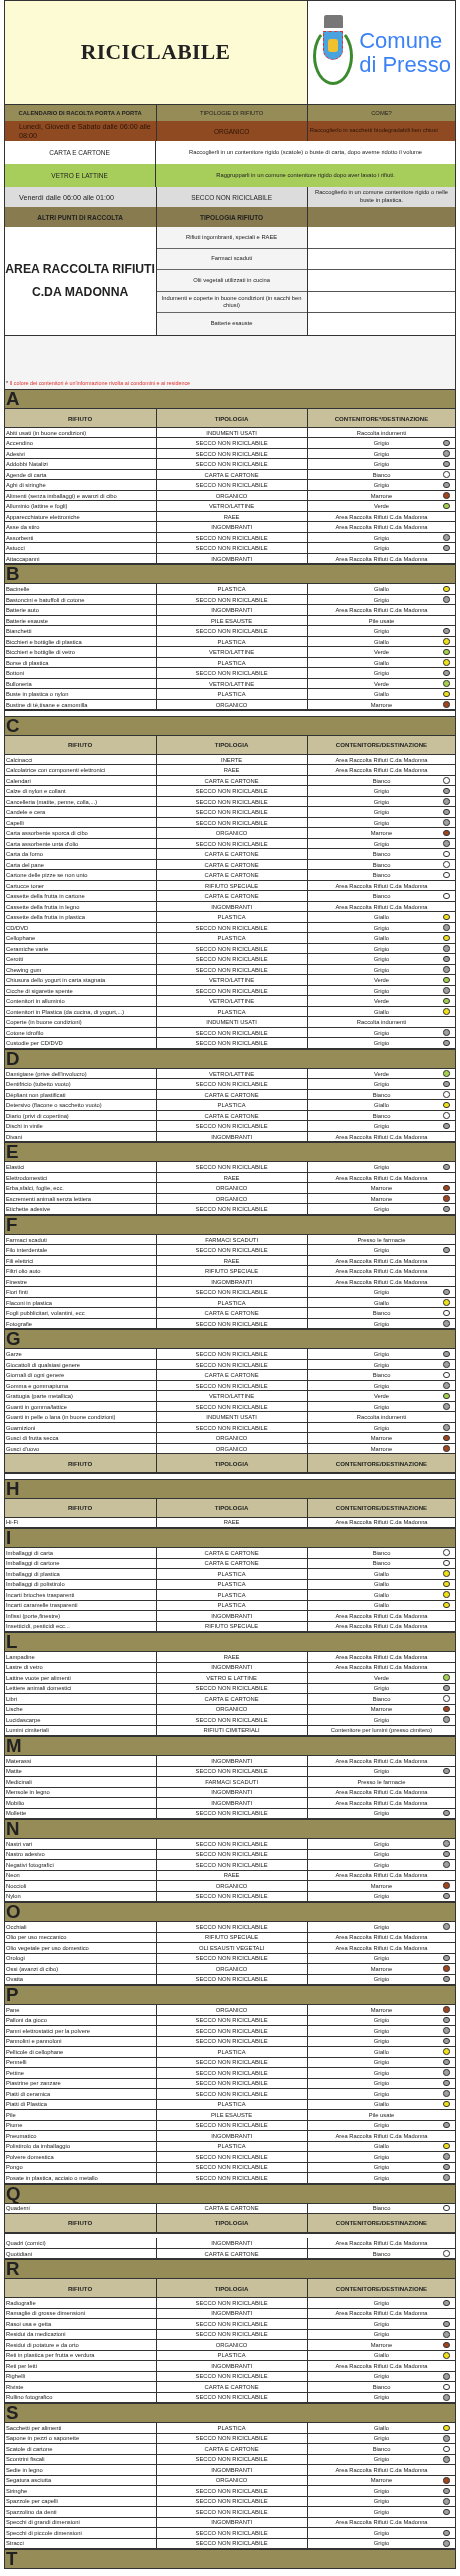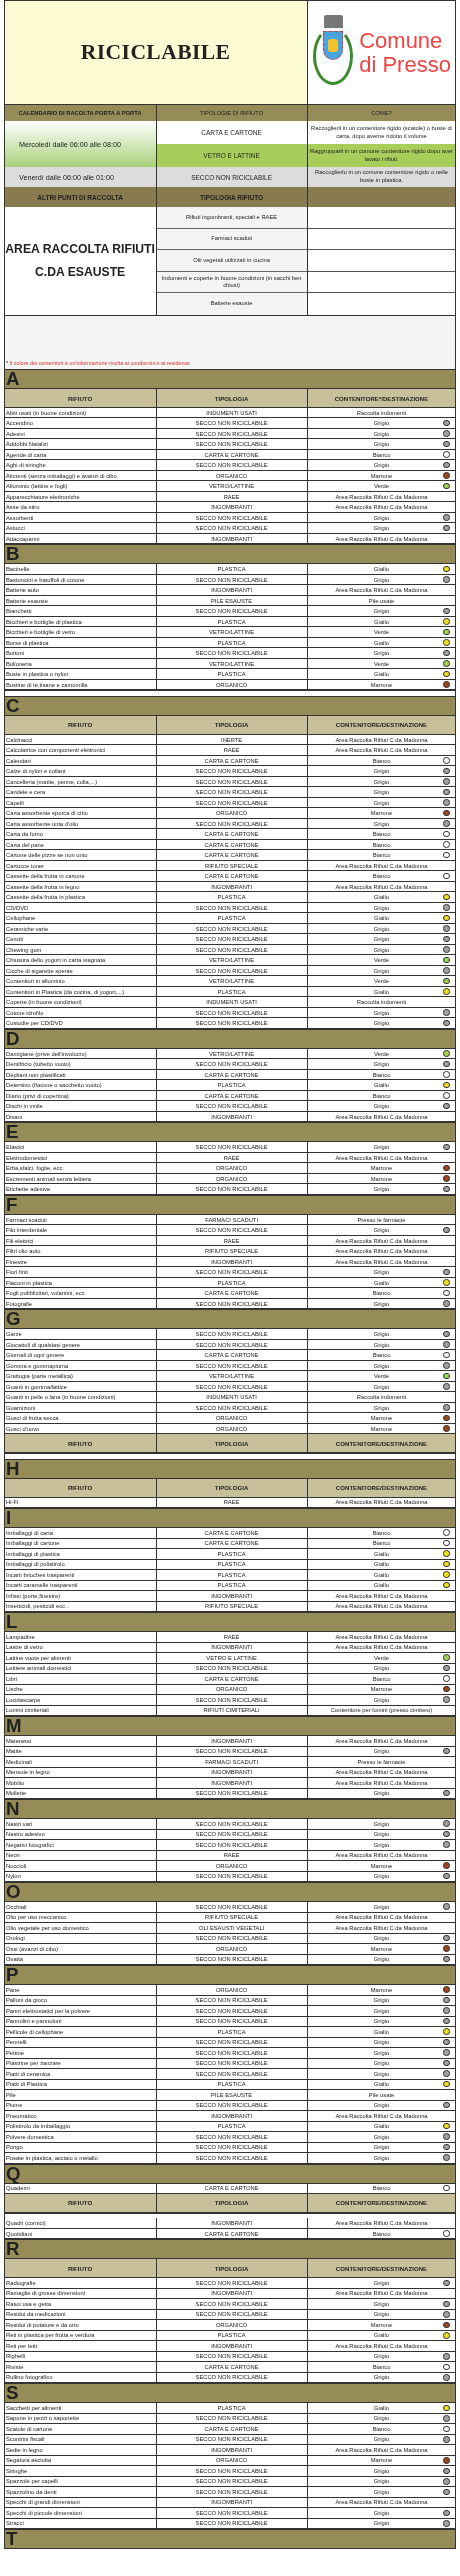--- a/index.html
+++ b/index.html
@@ -9,21 +9,21 @@
   
   .hdr { display: flex; height: 104px; background: #fdfbd3; border-bottom: 0.7px solid #333; }
   .hdr-title { flex: 0 0 303px; display: flex; align-items: center; justify-content: center; border-right: 0.7px solid #333; }
   .hdr-title h1 { font-family: "Liberation Serif", serif; font-weight: bold; font-size: 21.6px; letter-spacing: 0.4px; color: #222; }
   .hdr-logo { flex: 1; background: #fff; display: flex; align-items: center; padding-left: 4.3px; }
   .crest { width: 43px; height: 86px; position: relative; margin-right: 4.3px; }
   .crest .crown { position: absolute; left: 12.2px; top: 5.8px; width: 18.7px; height: 13px; background: #777; border-radius: 2.2px 2.2px 0 0; }
   .crest .shield { position: absolute; left: 11.5px; top: 21.6px; width: 20px; height: 29px; background: #4aa3df; border: 1.4px dashed #d33; border-radius: 0 0 10px 10px; }
   .crest .lion { position: absolute; left: 16.5px; top: 29px; width: 10px; height: 13px; background: #f2c12e; border-radius: 2.9px; }
   .crest .wreath { position: absolute; left: 1.4px; top: 17.3px; width: 40px; height: 58px; border: 3.6px solid #3c8a2e; border-top-color: transparent; border-radius: 50%; }
-  .logo-text { font-size: 22px; line-height: 1.05; color: #ef4444; font-weight: normal; }
+  .logo-text { font-size: 22px; line-height: 1.05; color: #3b82f6; font-weight: normal; }
   
   .row3 { display: flex; }
   .c1 { flex: 0 0 152px; border-right: 0.7px solid #333; }
   .c2 { flex: 0 0 151px; border-right: 0.7px solid #333; }
   .c3 { flex: 1; }
   .cal-head { background: #968c57; font-size: 5.8px; font-weight: bold; height: 16px; align-items: center; }
   .cal-head > div { display: flex; align-items: center; justify-content: center; height: 100%; font-weight: normal; }
   .cal-head > div:first-child { font-weight: bold; }
   .cal-row { font-size: 6.5px; min-height: 20px; }
   .cal-row > div { display: flex; align-items: center; }
@@ -85,22 +85,26 @@
         </div>
       </div>
     </div>
 
     <div class="row3 cal-head">
       <div class="c1">CALENDARIO DI RACOLTA PORTA A PORTA</div>
       <div class="c2">TIPOLOGIE DI RIFIUTO</div>
       <div class="c3">COME?</div>
     </div>
 
+    <div class="row3 cal-row org">
+      <div class="c1">Lunedì, Giovedì e Sabato dalle 06:00 alle 08:00</div>
+      <div class="c2">ORGANICO</div>
+      <div class="c3">Raccoglierlo in sacchetti biodegradabili ben chiusi</div>
+    </div>
     <div class="merc">
-      <div class="c1">Mercoledì dalle 06:00 alle 08:00</div>
       <div style="flex:1" class="merc-sub">
         <div class="row3 cal-row car">
           <div class="c2">CARTA E CARTONE</div>
           <div class="c3">Raccoglierli in un contenitore rigido (scatole) o buste di carta, dopo averne ridotto il volume</div>
         </div>
         <div class="row3 cal-row vet">
           <div class="c2">VETRO E LATTINE</div>
           <div class="c3">Raggrupparli in un comune contenitore rigido dopo aver lavato i rifiuti.</div>
         </div>
       </div>
@@ -112,21 +116,21 @@
     </div>
 
     <div class="row3 altri-head">
       <div class="c1">ALTRI PUNTI DI RACCOLTA</div>
       <div class="c2">TIPOLOGIA RIFIUTO</div>
       <div class="c3"></div>
     </div>
     <div class="altri">
       <div class="c1">
         <div>AREA RACCOLTA RIFIUTI</div>
-        <div>C.DA  ESAUSTE</div>
+        <div>C.DA  MADONNA</div>
       </div>
       <div class="c2">
         <div class="altri-item">Rifiuti ingombranti, speciali e RAEE</div>
         <div class="altri-item">Farmaci scaduti</div>
         <div class="altri-item">Olii vegetali utilizzati in cucina</div>
         <div class="altri-item">Indumenti e coperte in buone condizioni (in sacchi ben chiusi)</div>
         <div class="altri-item">Batterie esauste</div>
       </div>
       <div class="c3">
         <div></div>

